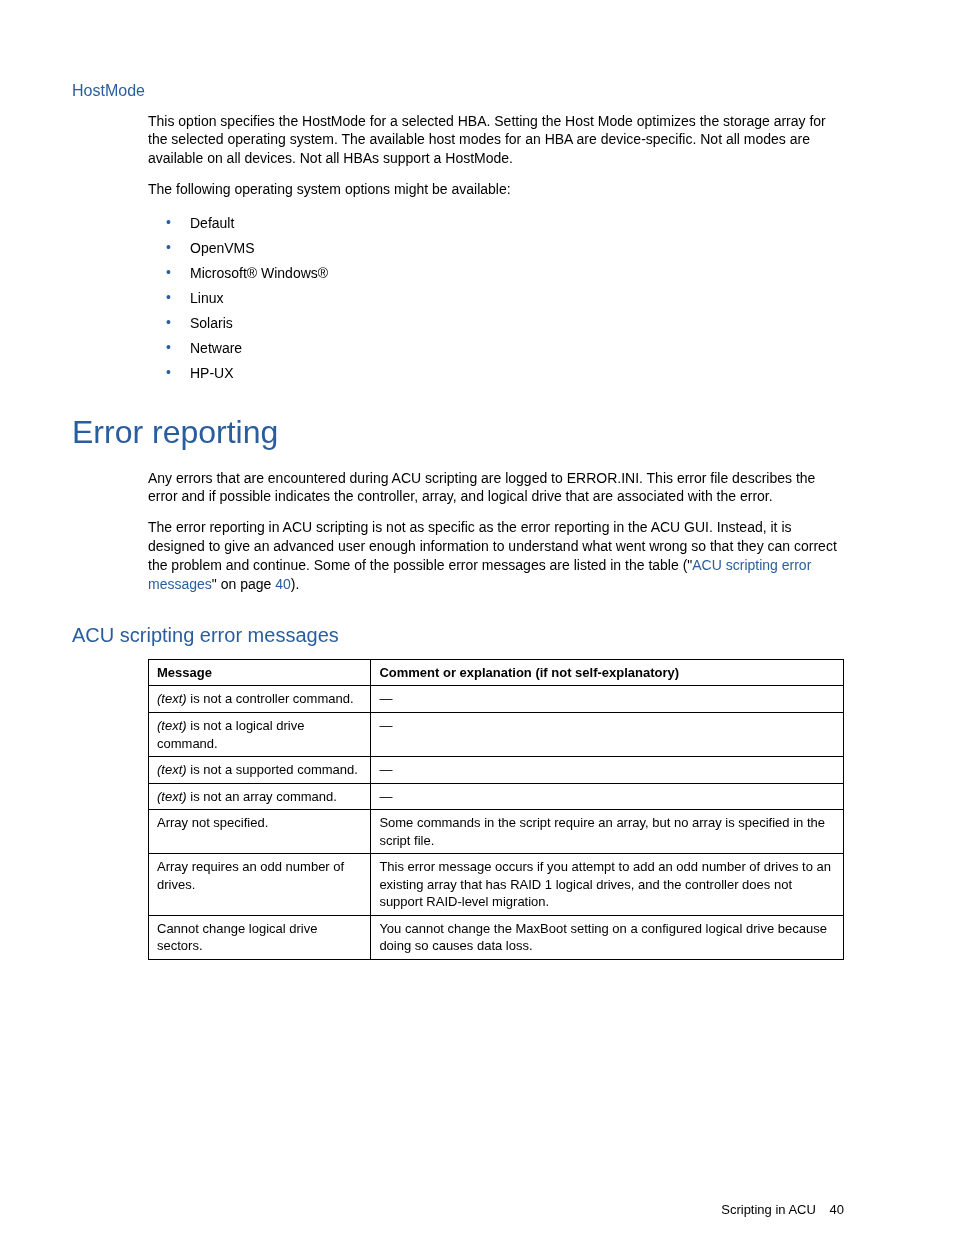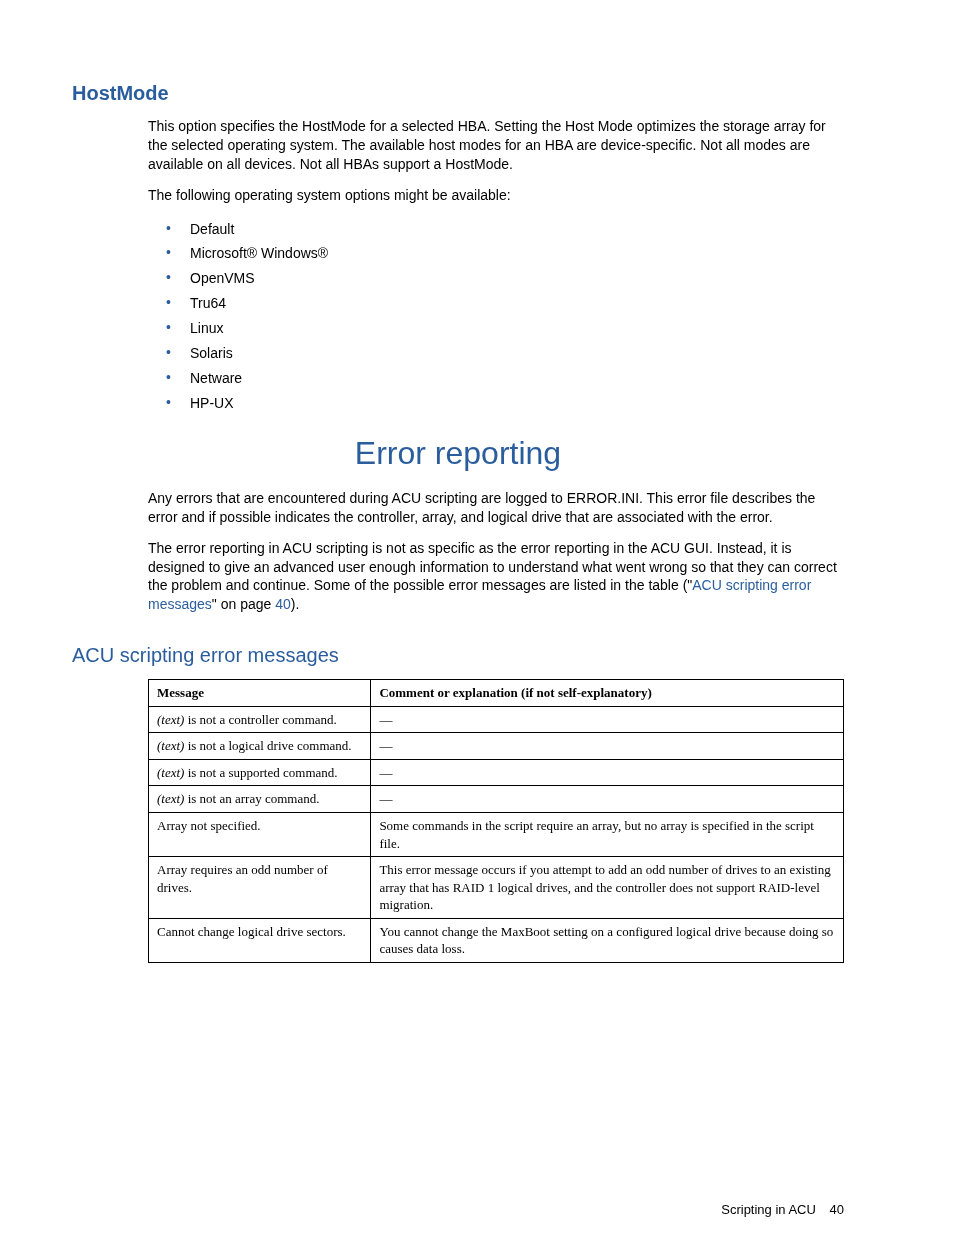--- a/index.html
+++ b/index.html
@@ -9,33 +9,32 @@
       color: #000;
       width: 954px;
       height: 1235px;
       position: relative;
       padding: 80px 110px 40px 110px;
       font-size: 14px;
       line-height: 1.35;
     }
     .h3 {
       color: #2a5d9e;
-      font-size: 20px;
-      font-weight: bold;
+      font-size: 16px;
+      font-weight: normal;
       margin-bottom: 10px;
       margin-left: -38px;
     }
     .h1 {
       color: #2a5d9e;
       font-size: 32px;
       font-weight: normal;
-      margin-top: 16px;
+      margin-top: 26px;
       margin-bottom: 14px;
       margin-left: -38px;
-      text-align: center;
     }
     .h2 {
       color: #2a5d9e;
       font-size: 20px;
       font-weight: normal;
       margin-top: 28px;
       margin-bottom: 10px;
       margin-left: -38px;
     }
     .body-text {
@@ -67,21 +66,20 @@
       width: 696px;
       margin-left: 38px;
       font-size: 13px;
     }
     table.error-table th,
     table.error-table td {
       border: 1px solid #000;
       padding: 4px 8px;
       text-align: left;
       vertical-align: top;
-      font-family: Liberation Serif, serif;
     }
     table.error-table th {
       font-weight: bold;
     }
     .col-msg { width: 32%; }
     .col-cmt { width: 68%; }
     .italic { font-style: italic; }
     .footer {
       position: absolute;
       bottom: 16px;
@@ -91,23 +89,22 @@
     .footer .pn { margin-left: 10px; }
   </style>
 </head>
 <body>
 
 <h3 class="h3">HostMode</h3>
 <p class="body-text">This option specifies the HostMode for a selected HBA. Setting the Host Mode optimizes the storage array for the selected operating system. The available host modes for an HBA are device-specific. Not all modes are available on all devices. Not all HBAs support a HostMode.</p>
 <p class="body-text">The following operating system options might be available:</p>
 <ul class="os-list">
     <li>Default</li>
+    <li>OpenVMS</li>
     <li>Microsoft® Windows®</li>
-    <li>OpenVMS</li>
-    <li>Tru64</li>
     <li>Linux</li>
     <li>Solaris</li>
     <li>Netware</li>
     <li>HP-UX</li>
   </ul>
 
 <h1 class="h1">Error reporting</h1>
 <p class="body-text">Any errors that are encountered during ACU scripting are logged to ERROR.INI. This error file describes the error and if possible indicates the controller, array, and logical drive that are associated with the error.</p>
 <p class="body-text">
   <span>The error reporting in ACU scripting is not as specific as the error reporting in the ACU GUI. Instead, it is designed to give an advanced user enough information to understand what went wrong so that they can correct the problem and continue. Some of the possible error messages are listed in the table ("</span><span class="link">ACU scripting error messages</span><span>" on page </span><span class="link">40</span><span>).</span>

